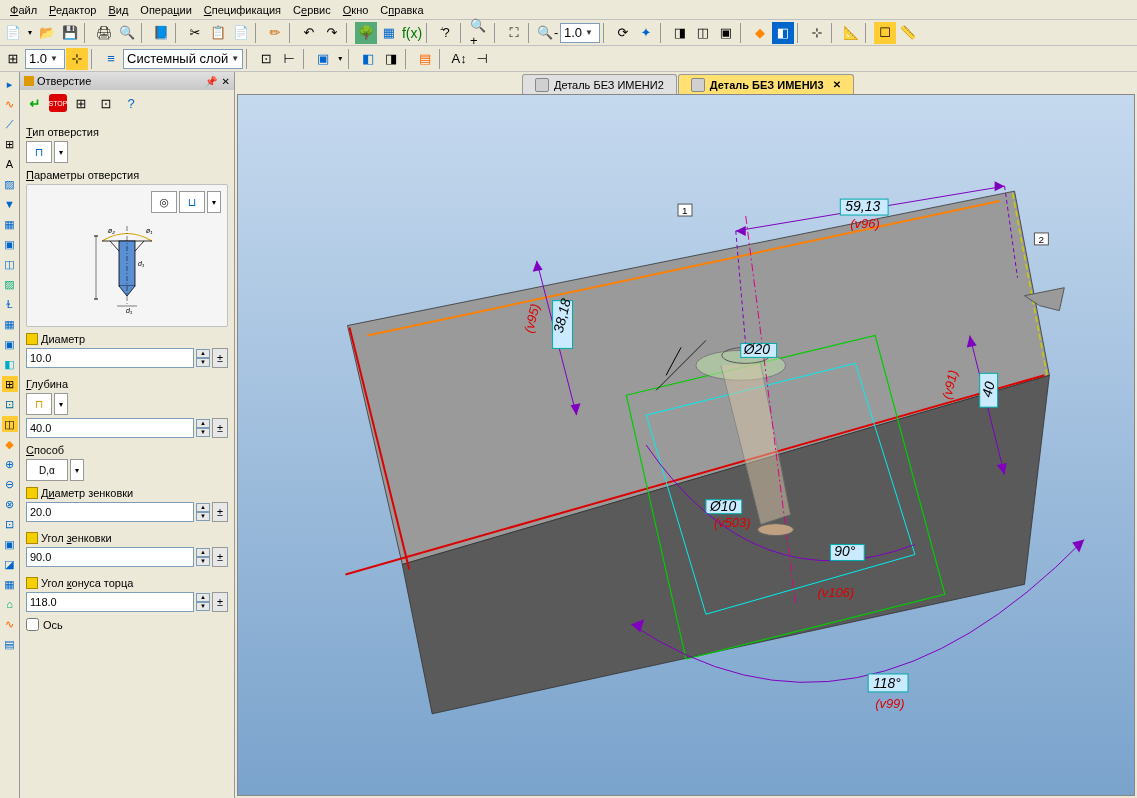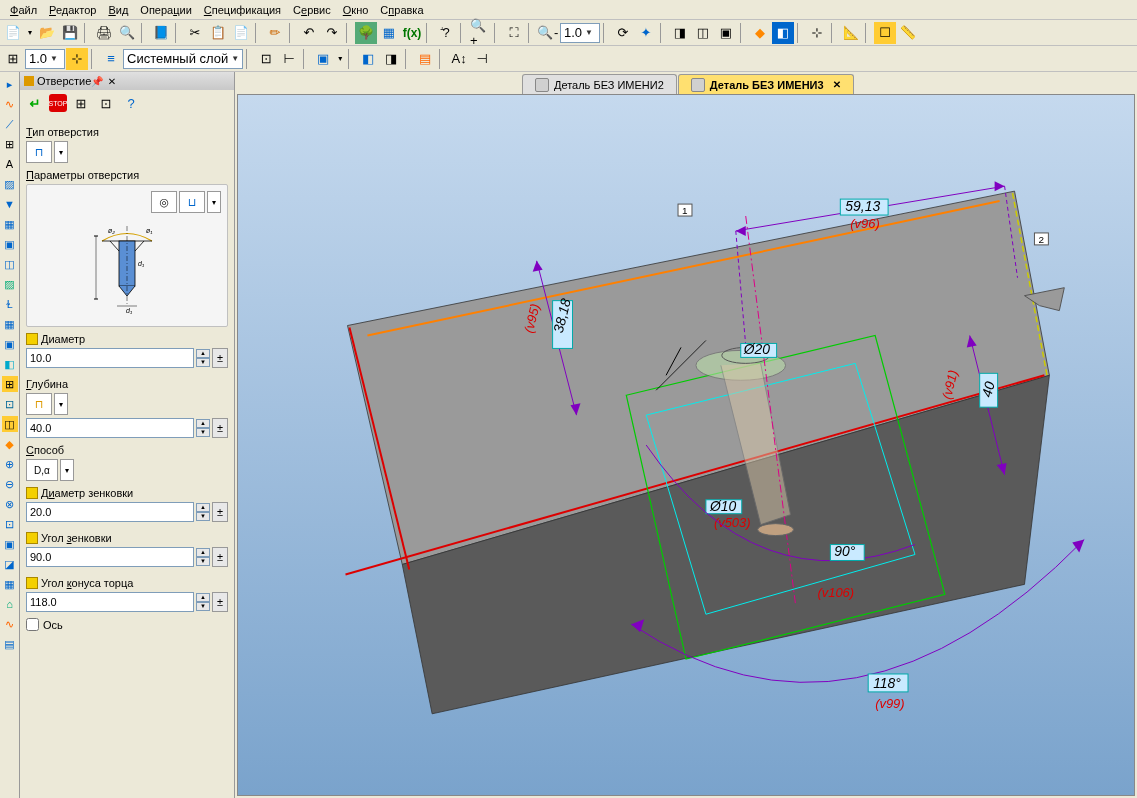--- a/index.html
+++ b/index.html
@@ -14,21 +14,21 @@
 .tb-sep { width: 6px; height: 20px; border-left: 1px solid #999; margin: 0 2px; }
 .tb-select { height: 20px; font-size: 13px; border: 1px solid #7f9db9; background: white; padding: 0 3px; min-width: 40px; display: inline-flex; align-items: center; }
 .tb-select::after { content: "▼"; font-size: 8px; margin-left: 3px; color: #333; }
 
 .main { display: flex; height: calc(798px - 20px - 52px); }
 
 .left-tools { width: 20px; background: #ece9d8; border-right: 1px solid #999; display: flex; flex-direction: column; align-items: center; padding-top: 4px; gap: 4px; }
 .left-tools .lt-icon { width: 16px; height: 16px; display: flex; align-items: center; justify-content: center; font-size: 11px; cursor: pointer; }
 
 .panel { width: 215px; background: #ece9d8; border-right: 1px solid #999; display: flex; flex-direction: column; }
-.panel-header { height: 18px; background: linear-gradient(#e0e0e0, #c8c8c8); display: flex; align-items: center; padding: 0 4px; font-size: 11px; }
+.panel-header { height: 18px; background: linear-gradient(#e0e0e0, #c8c8c8); display: flex; align-items: center; padding: 0 4px; font-size: 11px; justify-content: space-between; }
 .panel-header-icons { display: flex; gap: 4px; font-size: 10px; cursor: pointer; }
 .panel-toolbar { height: 26px; display: flex; align-items: center; padding: 0 4px; gap: 3px; }
 .panel-body { padding: 4px 6px; overflow-y: auto; flex: 1; }
 
 .group-label { font-size: 11px; margin-top: 6px; margin-bottom: 3px; }
 .param-box { border: 1px solid #c0c0c0; background: #f5f5f5; padding: 4px; border-radius: 2px; }
 .type-row { display: flex; gap: 2px; }
 .type-btn { width: 26px; height: 22px; border: 1px solid #999; background: #fff; display: flex; align-items: center; justify-content: center; font-size: 11px; }
 
 .param-diagram { width: 90px; height: 95px; margin: 6px auto; display: block; }
@@ -85,21 +85,21 @@
   <div class="tb-btn">📋</div>
   <div class="tb-btn">📄</div>
   <div class="tb-sep"></div>
   <div class="tb-btn" style="color:#c60">✏</div>
   <div class="tb-sep"></div>
   <div class="tb-btn">↶</div>
   <div class="tb-btn">↷</div>
   <div class="tb-sep"></div>
   <div class="tb-btn" style="background:#5a7;color:#fff">🌳</div>
   <div class="tb-btn" style="color:#06c">▦</div>
-  <div class="tb-btn" style="color:#070;font-weight:bold;font-size:12px">f(x)</div>
+  <div class="tb-btn" style="color:#070;font-weight:normal;font-size:14px">f(x)</div>
   <div class="tb-sep"></div>
   <div class="tb-btn">ꜙ?</div>
   <div class="tb-sep"></div>
   <div class="tb-btn">🔍+</div>
   <div class="tb-sep"></div>
   <div class="tb-btn">⛶</div>
   <div class="tb-sep"></div>
   <div class="tb-btn">🔍-</div>
   <div class="tb-select">
       <span>1.0</span>
@@ -258,21 +258,21 @@
         <input class="field-input" value="40.0" style="">
         <div class="field-spin">
             <span>▲</span>
             <span>▼</span>
           </div>
         <div class="pm-btn">±</div>
       </div>
 
       <div class="group-label"><u>С</u>пособ</div>
       <div class="type-row">
-        <div class="type-btn" style="width:32px;font-size:10px">D,α</div>
+        <div class="type-btn" style="width:42px;font-size:10px">D,α</div>
         <div class="type-btn" style="width:14px;font-size:8px">▾</div>
       </div>
 
       <div class="group-label icon-label">
           <span class="yellow-icon"></span>
           <span>Д<u>и</u>аметр зенковки</span>
         </div>
       <div class="field-row">
         <input class="field-input" value="20.0" style="">
         <div class="field-spin">

